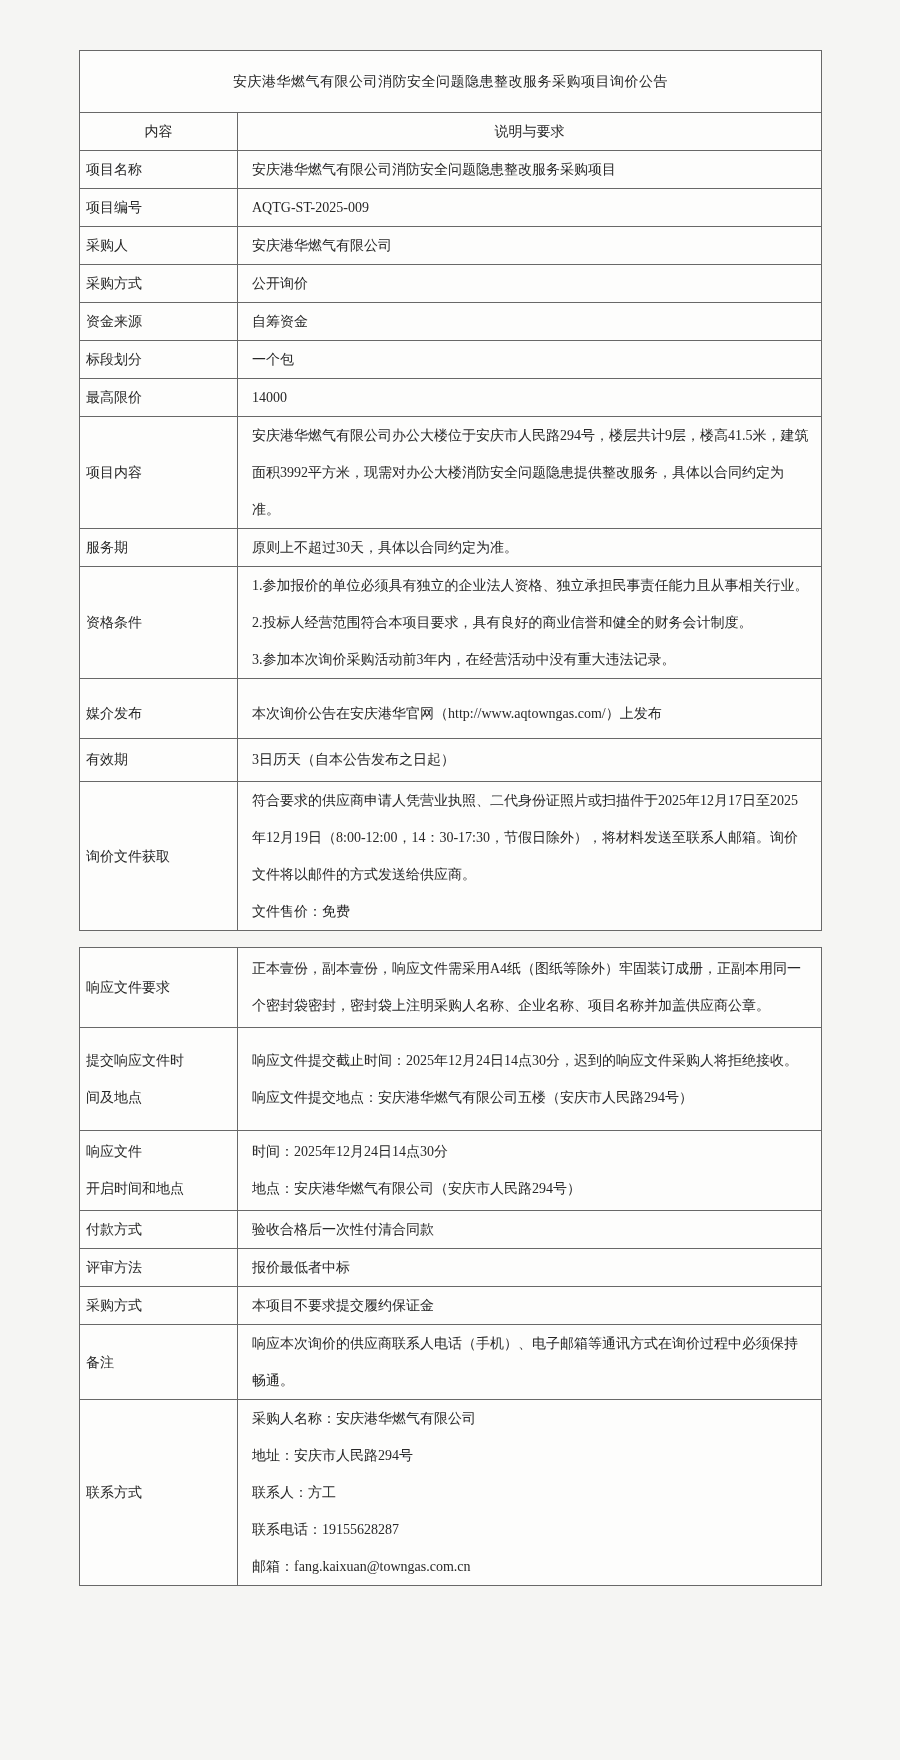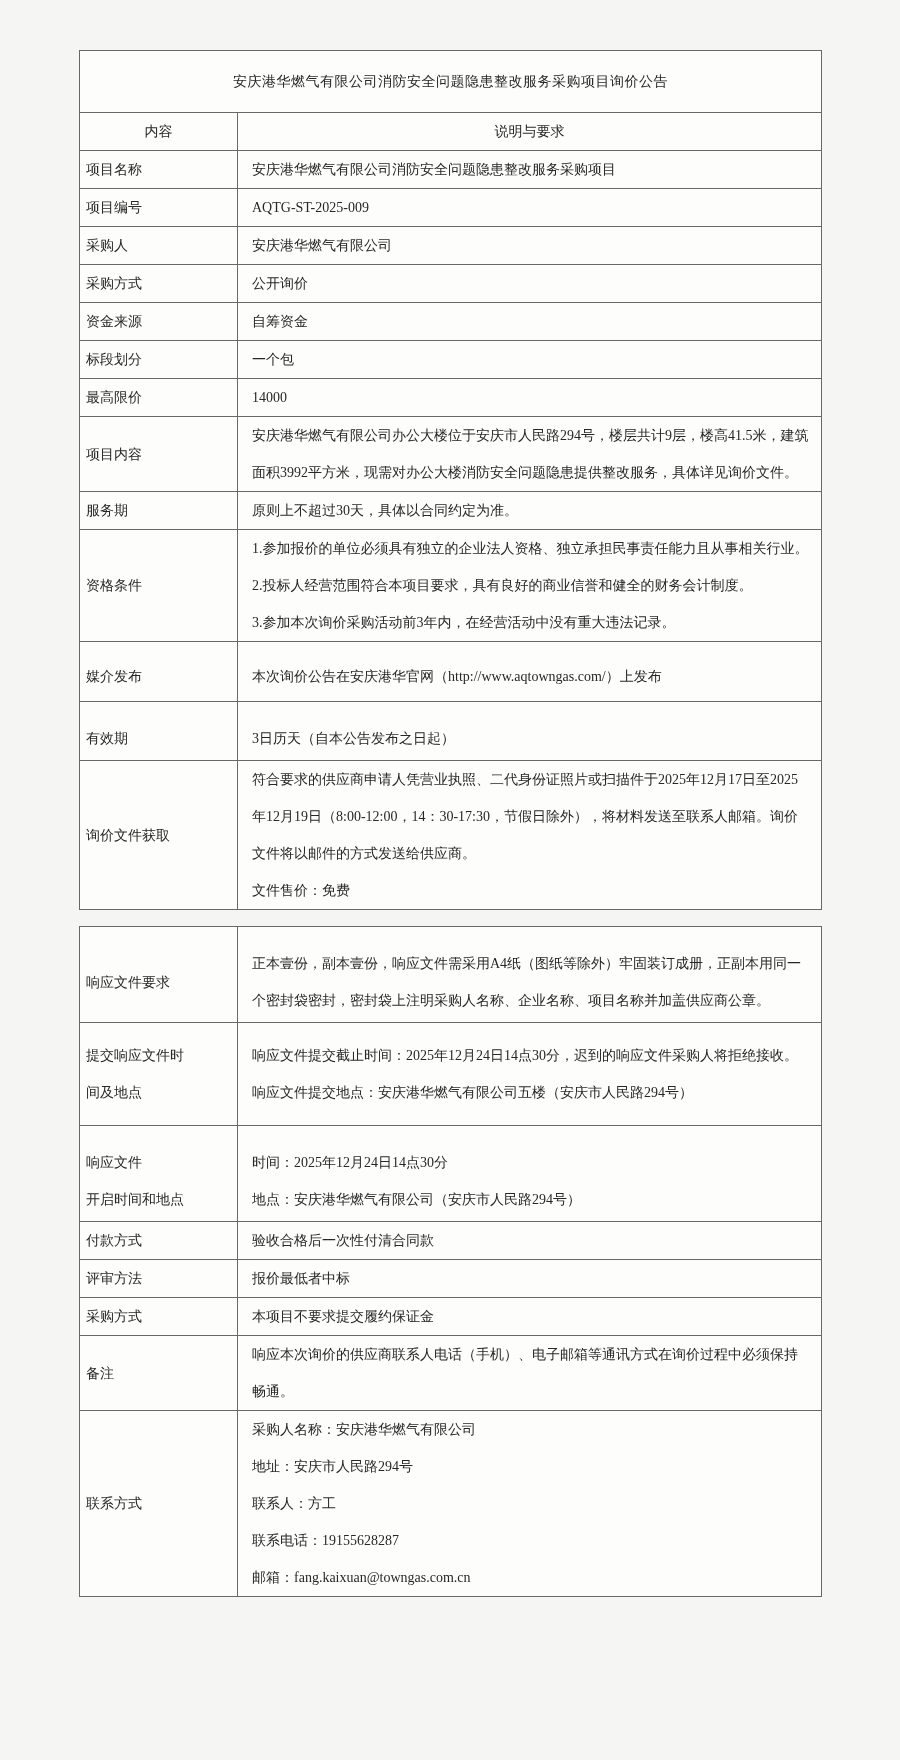--- a/index.html
+++ b/index.html
@@ -41,21 +41,21 @@
   td.label-cell {
     text-align:left;
     white-space:pre-line;
     padding:0 6px;
   }
   td.value-cell {
     text-align:left;
     padding:0 12px 0 14px;
     white-space:pre-line;
   }
-  tr.sp1 > td { padding-top:18px; padding-bottom:3px;margin-top:12px; }
+  tr.sp1 > td { padding-top:2px; padding-bottom:3px;margin-top:12px; }
   tr.sp2 > td { padding-top:16px; padding-bottom:6px; }
   tr.sp3 > td { padding-top:14px; padding-bottom:14px;margin-top:38px; }
   .tbl-gap { height:16px; }
 </style>
 </head>
 <body>
 
 <div class="doc-canvas">
 
   <table class="announce">
@@ -94,21 +94,21 @@
     <tr>
       <td class="label-cell">标段划分</td>
       <td class="value-cell">一个包</td>
     </tr>
     <tr>
       <td class="label-cell">最高限价</td>
       <td class="value-cell">14000</td>
     </tr>
     <tr>
       <td class="label-cell">项目内容</td>
-      <td class="value-cell">安庆港华燃气有限公司办公大楼位于安庆市人民路294号，楼层共计9层，楼高41.5米，建筑面积3992平方米，现需对办公大楼消防安全问题隐患提供整改服务，具体详见询价文件。</td>
+      <td class="value-cell">安庆港华燃气有限公司办公大楼位于安庆市人民路294号，楼层共计9层，楼高41.5米，建筑面积3992平方米，现需对办公大楼消防安全问题隐患提供整改服务，具体以合同约定为准。</td>
     </tr>
     <tr>
       <td class="label-cell">服务期</td>
       <td class="value-cell">原则上不超过30天，具体以合同约定为准。</td>
     </tr>
     <tr>
       <td class="label-cell">资格条件</td>
       <td class="value-cell">1.参加报价的单位必须具有独立的企业法人资格、独立承担民事责任能力且从事相关行业。
 2.投标人经营范围符合本项目要求，具有良好的商业信誉和健全的财务会计制度。
 3.参加本次询价采购活动前3年内，在经营活动中没有重大违法记录。</td>

